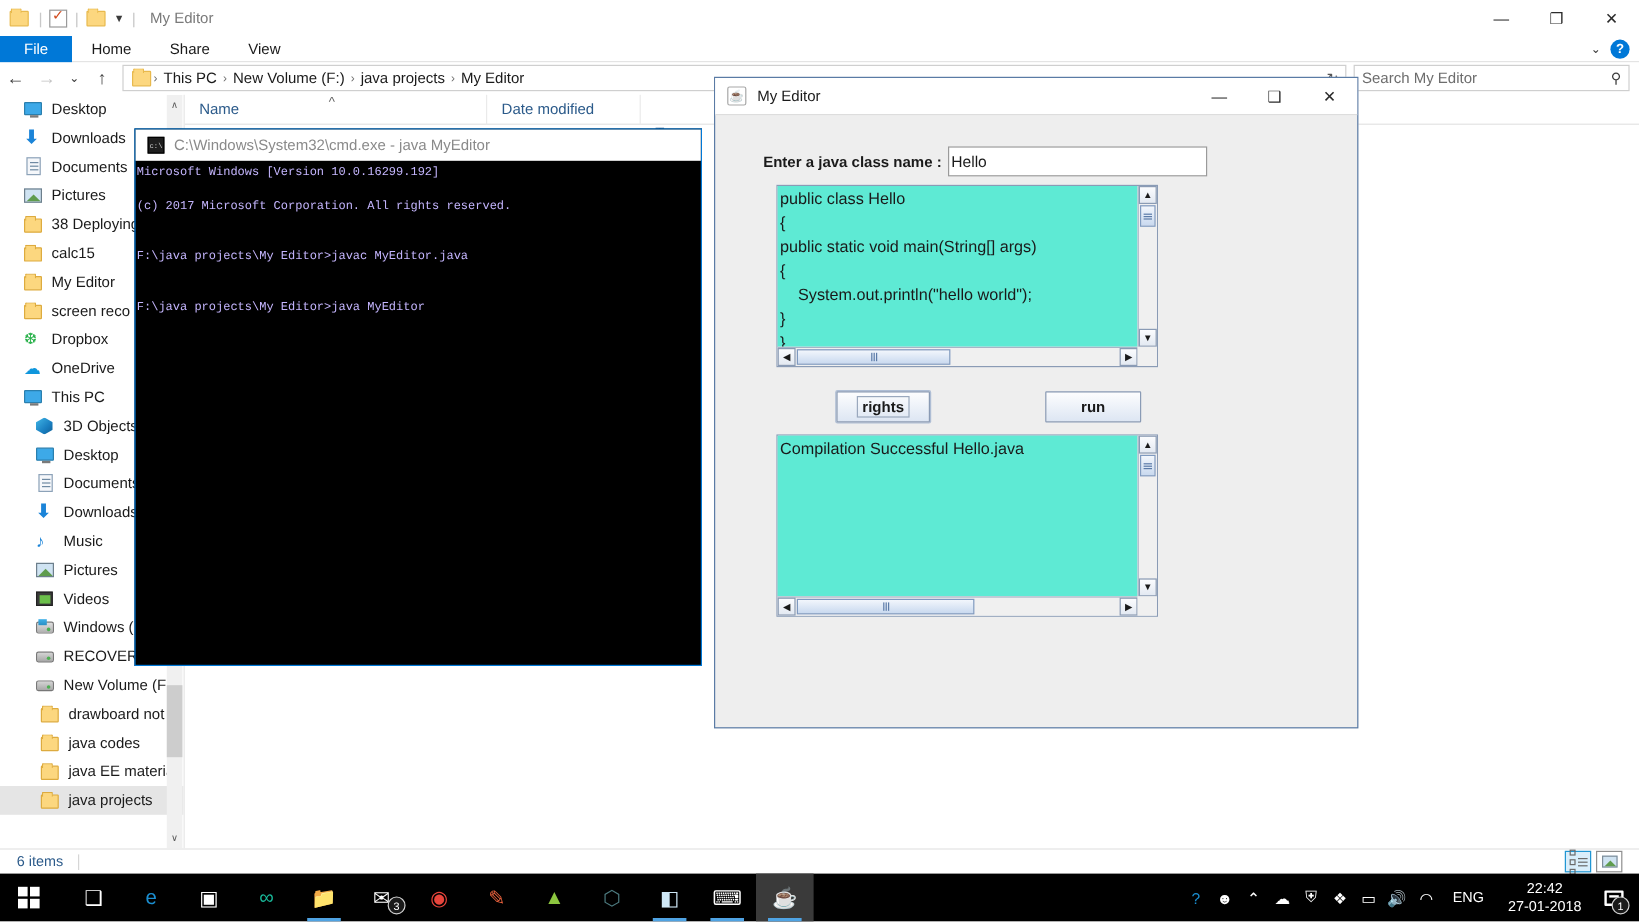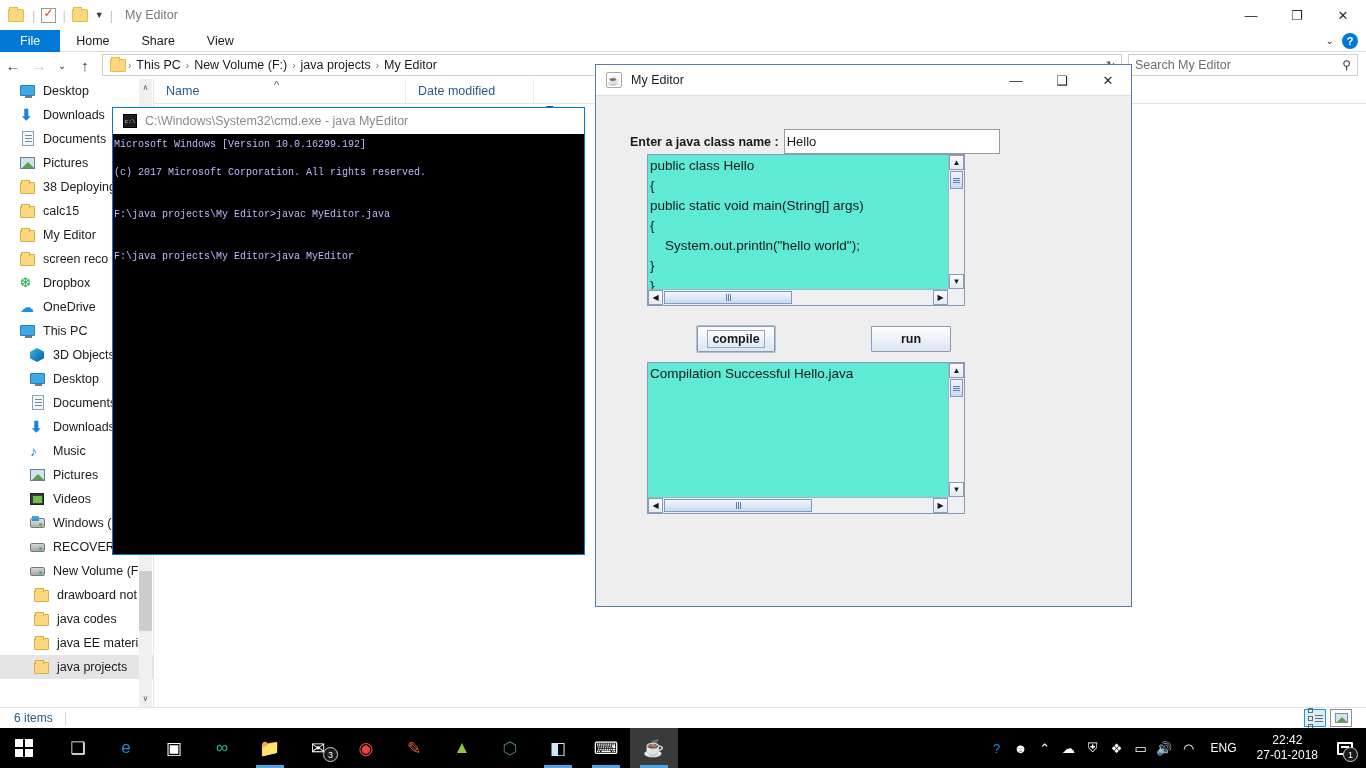--- a/index.html
+++ b/index.html
@@ -250,22 +250,22 @@
     background: #ffffff; border: 1px solid #a7a7a7; border-radius: 2px;
     display: flex; align-items: center; justify-content: center; font-size: 10px; color: #e07b20;
   }
   .j-title-text { font-size: 12.5px; color: #1a1a1a; margin-left: 9px; }
   .j-wc { margin-left: auto; display: flex; }
   .j-wc div {
     width: 46px; height: 31px; display: flex; align-items: center; justify-content: center;
     font-size: 13px; color: #2b2b2b;
   }
   .j-row {
-    position: absolute; left: 0; top: 64px; width: 537px;
-    display: flex; align-items: center;
+    position: absolute; left: 0; top: 57px; width: 537px;
+    display: flex; align-items: center; padding-left: 6px;
   }
   .j-label { font-size: 12.5px; color: #1a1a1a; font-weight: bold; margin-left: 34px; }
   .j-input {
     width: 216px; height: 25px; margin-left: 5px; background: #ffffff;
     border: 1px solid #9a9a9a; font-size: 13px; color: #1a1a1a;
     padding: 0 2px; line-height: 23px; font-family: "Liberation Sans", sans-serif;
   }
 
   .j-scrollpane {
     position: absolute; background: #ffffff; border: 1px solid #8a9bb5;
@@ -668,21 +668,21 @@
         <div class="sb-btn" style="left:0;top:0;width:15px;height:15px">◀</div>
         <div class="sb-thumb" style="left:16px;top:1px;width:128px;height:13px">
             <div class="grip-h"></div>
           </div>
         <div class="sb-btn" style="right:0;top:0;width:15px;height:15px">▶</div>
       </div>
       <div class="j-corner"></div>
     </div>
 
     <div class="j-btn" id="btn-compile">
-      <span>compile</span>
+      <span>rights</span>
     </div>
     <div class="j-btn" id="btn-run">
       <span>run</span>
     </div>
 
     <div class="j-scrollpane" id="out-pane">
       <div class="j-textarea">Compilation Successful Hello.java</div>
       <div class="j-vscroll">
         <div class="sb-btn" style="left:0;top:0;width:15px;height:15px">▲</div>
         <div class="sb-thumb" style="left:1px;top:16px;width:13px;height:18px">

